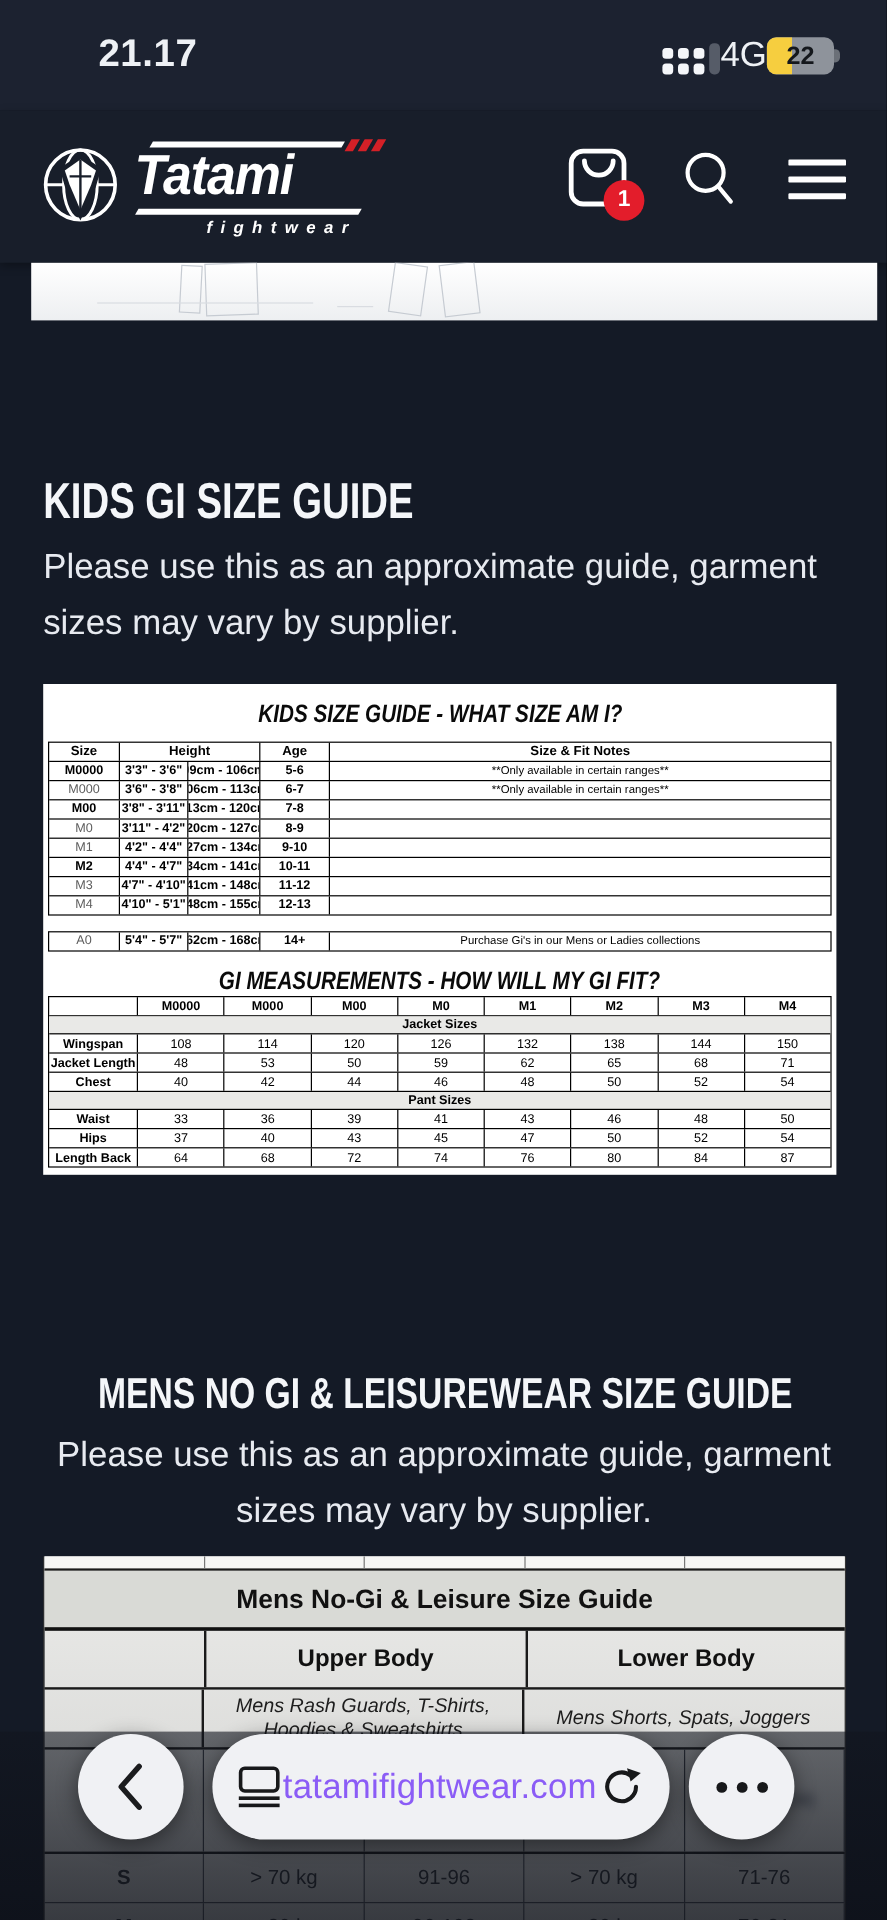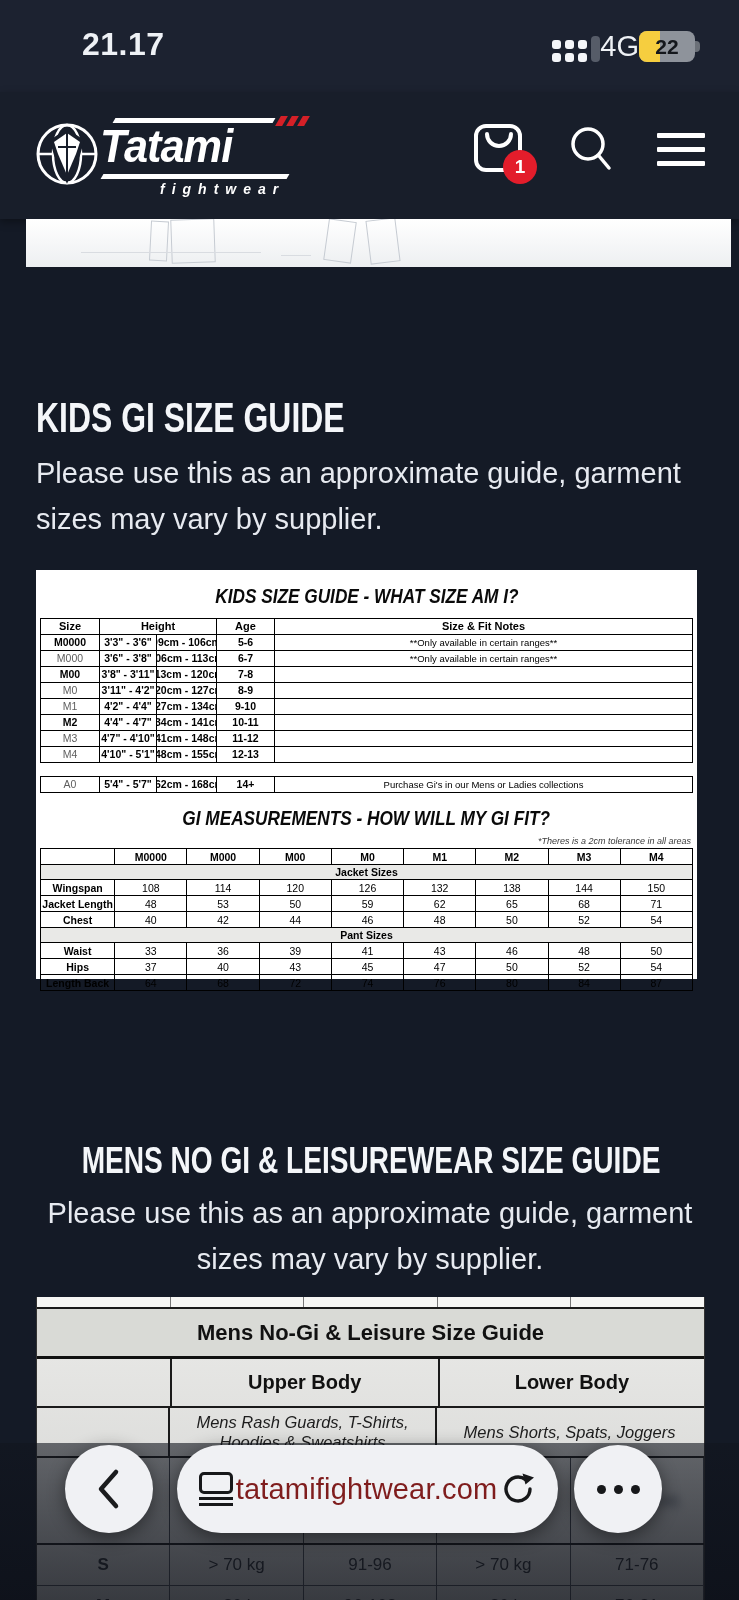--- a/index.html
+++ b/index.html
@@ -18,21 +18,21 @@
   .batt{position:relative;width:64px;height:31px;}
   .batt .body{position:absolute;left:0;top:0;width:56px;height:31px;border-radius:8px;background:#8e939b;overflow:hidden;}
   .batt .fill{position:absolute;left:0;top:0;bottom:0;width:38%;background:#f6ce3f;}
   .batt .pct{position:absolute;left:0;top:0;width:56px;height:31px;display:flex;align-items:center;justify-content:center;
     font-size:21px;font-weight:700;color:#14171c;}
   .batt .cap{position:absolute;right:3px;top:10px;width:5px;height:11px;border-radius:0 4px 4px 0;background:#6b7078;}
 
   
   .site-header{position:absolute;left:0;top:92px;width:739px;height:127px;background:#181e2a;
     box-shadow:0 3px 8px rgba(0,0,0,.35);}
-  .logo{position:absolute;left:34px;top:18px;display:flex;align-items:center;gap:0;cursor:pointer;}
+  .logo{position:absolute;left:34px;top:18px;display:flex;align-items:center;gap:12px;cursor:pointer;}
   .wordmark{position:relative;width:212px;height:88px;}
   .wm-topline{position:absolute;left:14px;top:8px;width:160px;height:5px;background:#fff;transform:skewX(-30deg);}
   .wm-ticks{position:absolute;left:178px;top:6px;display:flex;gap:4px;}
   .wm-ticks i{display:block;width:7px;height:10px;background:#d42027;transform:skewX(-30deg);}
   .wm-text{position:absolute;left:0px;top:10px;font-size:47px;line-height:52px;font-weight:900;font-style:italic;
     color:#fff;transform:scaleX(.92);transform-origin:left center;letter-spacing:-1px;}
   .wm-botline{position:absolute;left:2px;top:64px;width:186px;height:5px;background:#fff;transform:skewX(-30deg);}
   .wm-sub{position:absolute;left:60px;top:71px;font-size:14px;letter-spacing:7px;color:#fff;font-weight:700;font-style:italic;}
   .hdr-icons{position:absolute;right:34px;top:26px;display:flex;align-items:center;gap:42px;}
   .bag-wrap{position:relative;width:52px;height:62px;cursor:pointer;}
@@ -116,21 +116,21 @@
     box-shadow:0 4px 18px rgba(0,0,0,.45);display:flex;align-items:center;justify-content:center;cursor:pointer;}
   .circ-l{left:65px;} .circ-r{left:574px;}
   .dots3{display:flex;gap:8px;}
   .dots3 i{width:9px;height:9px;border-radius:50%;background:#17181a;}
   .pill{position:absolute;left:177px;top:45px;width:381px;height:88px;border-radius:44px;background:#f0f1f4;
     box-shadow:0 4px 18px rgba(0,0,0,.45);display:flex;align-items:center;padding:0 22px;box-sizing:border-box;cursor:pointer;}
   .reader-ic{width:34px;height:34px;position:relative;flex:0 0 auto;cursor:pointer;}
   .reader-ic .r1{position:absolute;left:0;top:0;width:28px;height:16px;border:3px solid #17181a;border-radius:5px;}
   .reader-ic .r2{position:absolute;left:0;top:25px;width:34px;height:3px;background:#17181a;}
   .reader-ic .r3{position:absolute;left:0;top:31px;width:34px;height:3px;background:#17181a;}
-  .url{flex:1;text-align:center;font-size:29px;color:#7f1d1d;letter-spacing:.2px;overflow:hidden;white-space:nowrap;}
+  .url{flex:1;text-align:center;font-size:29px;color:#8b5cf6;letter-spacing:.2px;overflow:hidden;white-space:nowrap;}
   .reload{flex:0 0 auto;cursor:pointer;display:flex;}
 </style>
 </head>
 <body>
 
 <div id="screen">
 
   <div class="status-bar">
     <div class="status-time">21.17</div>
     <div class="status-right">
@@ -289,21 +289,20 @@
           <div class="kc w-size c-dim">A0</div>
           <div class="kc w-hft c-b">5'4" - 5'7"</div>
           <div class="kc w-hcm c-b">162cm - 168cm</div>
           <div class="kc w-age c-b">14+</div>
           <div class="kc w-notes c-notes">Purchase Gi's in our Mens or Ladies collections</div>
         </div>
       </div>
     <div class="kt-title-wrap" style="margin-top:13px;margin-bottom:0;">
       <span class="kt-title">GI MEASUREMENTS - HOW WILL MY GI FIT?</span>
     </div>
-    <div class="kt-note">*Theres is a 2cm tolerance in all areas</div>
     <div class="ktab" id="measure-table">
         <div class="mrow mhead">
           <div class="mc m-label"></div>
           <div class="mc m-val">M0000</div>
           <div class="mc m-val">M000</div>
           <div class="mc m-val">M00</div>
           <div class="mc m-val">M0</div>
           <div class="mc m-val">M1</div>
           <div class="mc m-val">M2</div>
           <div class="mc m-val">M3</div>

